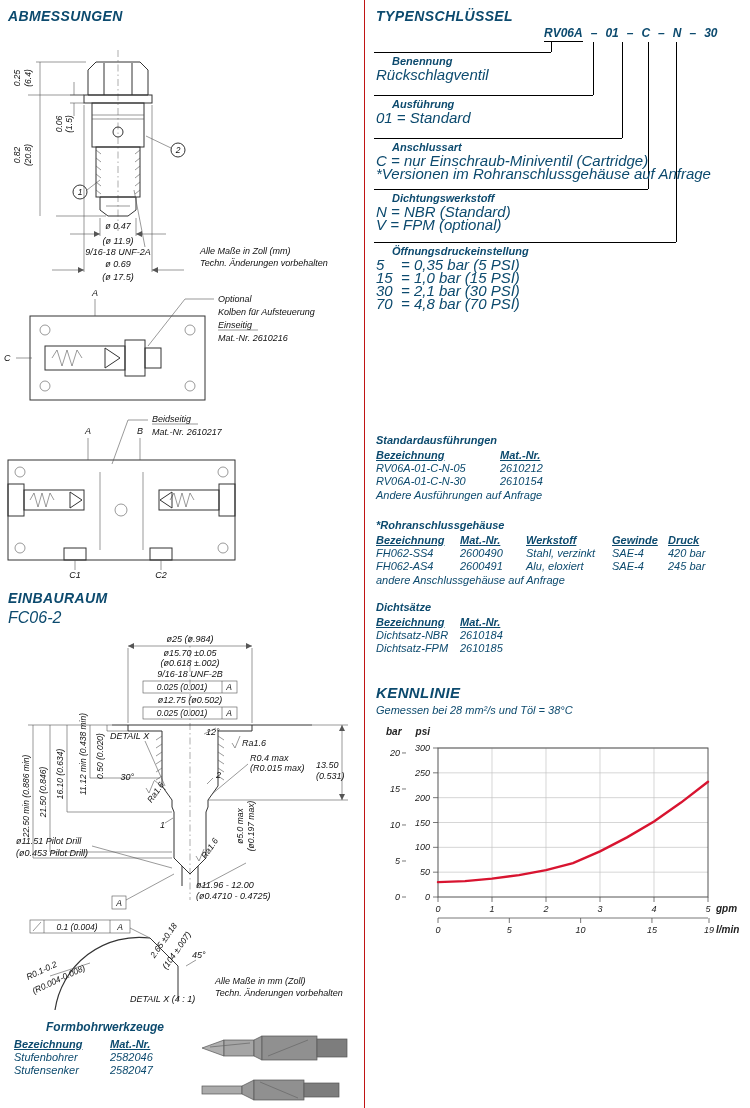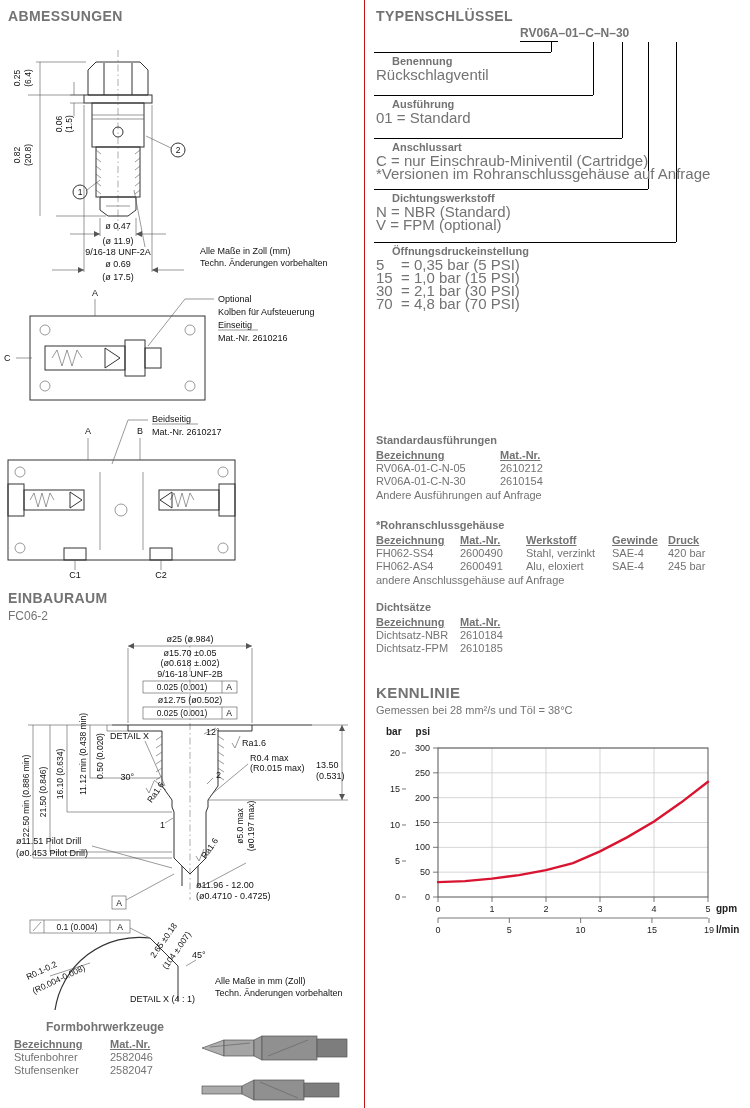--- a/index.html
+++ b/index.html
@@ -1,24 +1,24 @@
 <!DOCTYPE html>
 <html><head>
 <meta charset="utf-8">
 <style>
   html,body{margin:0;padding:0;background:#fff;}
   .page{position:relative;width:750px;height:1108px;background:#ffffff;overflow:hidden;
-        font-family:"Liberation Sans",sans-serif;color:#737373;}
+        font-family:"Liberation Sans",sans-serif;color:#0c4a6e;font-style:italic;}
   .abs{position:absolute;}
   .h1{font-size:14px;font-weight:bold;letter-spacing:.4px;}
-  .h2{font-size:12px;}
+  .h2{font-size:16px;}
   .divider{position:absolute;top:0;width:1px;height:1108px;}
   
   .rcol{position:absolute;left:372px;top:0;width:378px;height:1108px;}
-  .code-row{position:absolute;top:26px;left:148px;display:flex;gap:0;font-size:12px;font-weight:bold;white-space:nowrap;justify-content:center;}
+  .code-row{position:absolute;top:26px;left:172px;display:flex;gap:8px;font-size:12px;font-weight:bold;white-space:nowrap;justify-content:center;}
   .code-main{border-bottom:1px solid #000;padding-bottom:1px;}
   .rule{position:absolute;height:1px;background:#000;left:2px;}
   .vline{position:absolute;width:1px;background:#000;}
   .ts-section{position:absolute;left:4px;}
   .ts-title{font-size:11px;font-weight:bold;line-height:13px;padding-left:16px;}
   .ts-line{font-size:15px;line-height:13px;white-space:pre;}
   .tbl{position:absolute;font-size:11px;line-height:13px;}
   .tbl-title{font-weight:bold;margin-bottom:2px;}
   .tbl-head span{font-weight:bold;text-decoration:underline;display:inline-block;}
   .tbl-row span{display:inline-block;}

